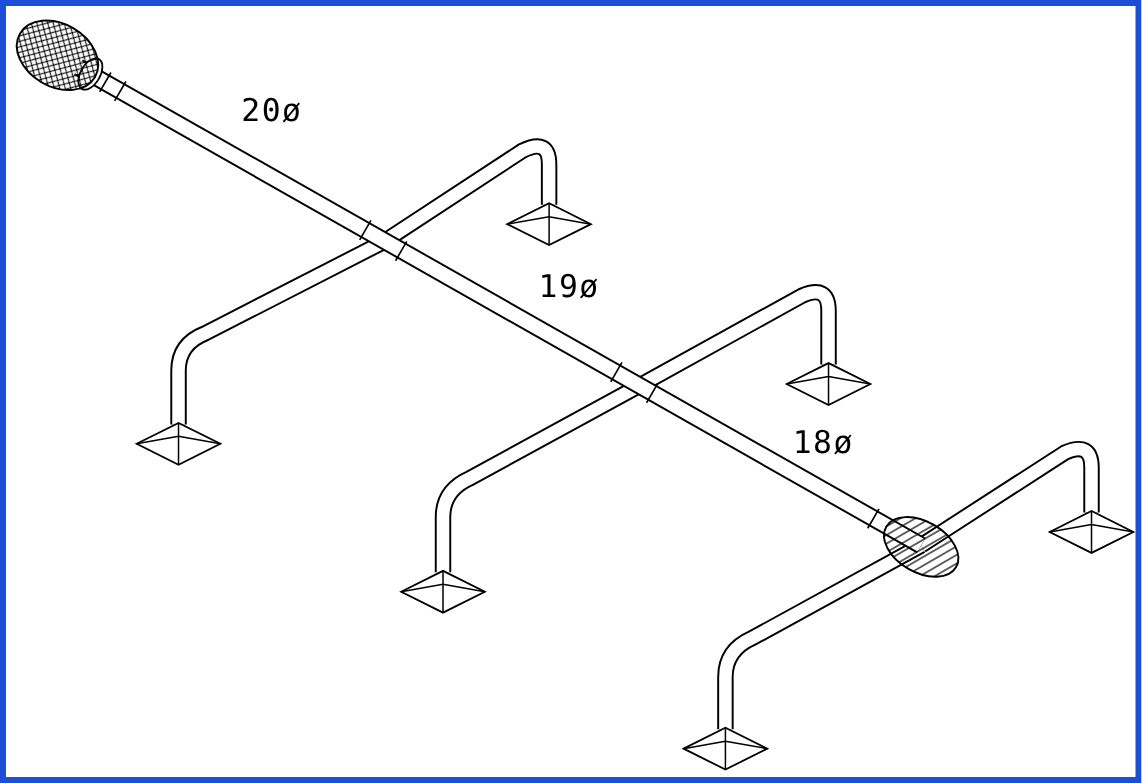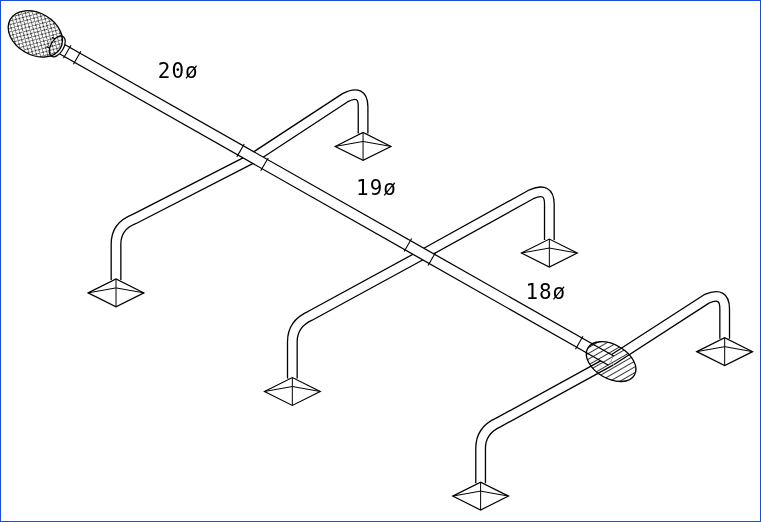--- a/index.html
+++ b/index.html
@@ -1,21 +1,21 @@
 <!DOCTYPE html>
 <html><head>
 <meta charset="utf-8">
 <style>
   html, body { margin: 0; padding: 0; background: #ffffff; }
   .canvas {
     position: relative;
     width: 761px;
     height: 522px;
     background: #ffffff;
-    border: 1px solid #1d4ed8;
+    border: 4px solid #1d4ed8;
     box-sizing: border-box;
     overflow: hidden;
     font-family: "DejaVu Sans Mono", monospace;
   }
   svg { position: absolute; inset: 0; }
   .pipe-outline { fill: none; stroke: #000; stroke-width: 12; stroke-linejoin: round; stroke-linecap: butt; }
   .pipe-fill    { fill: none; stroke: #fff; stroke-width: 9.4; stroke-linejoin: round; stroke-linecap: butt; }
   .thin.pipe-outline { stroke-width: 11; }
   .thin.pipe-fill    { stroke-width: 8.4; }
   .joint-tick { stroke: #000; stroke-width: 1.1; }

